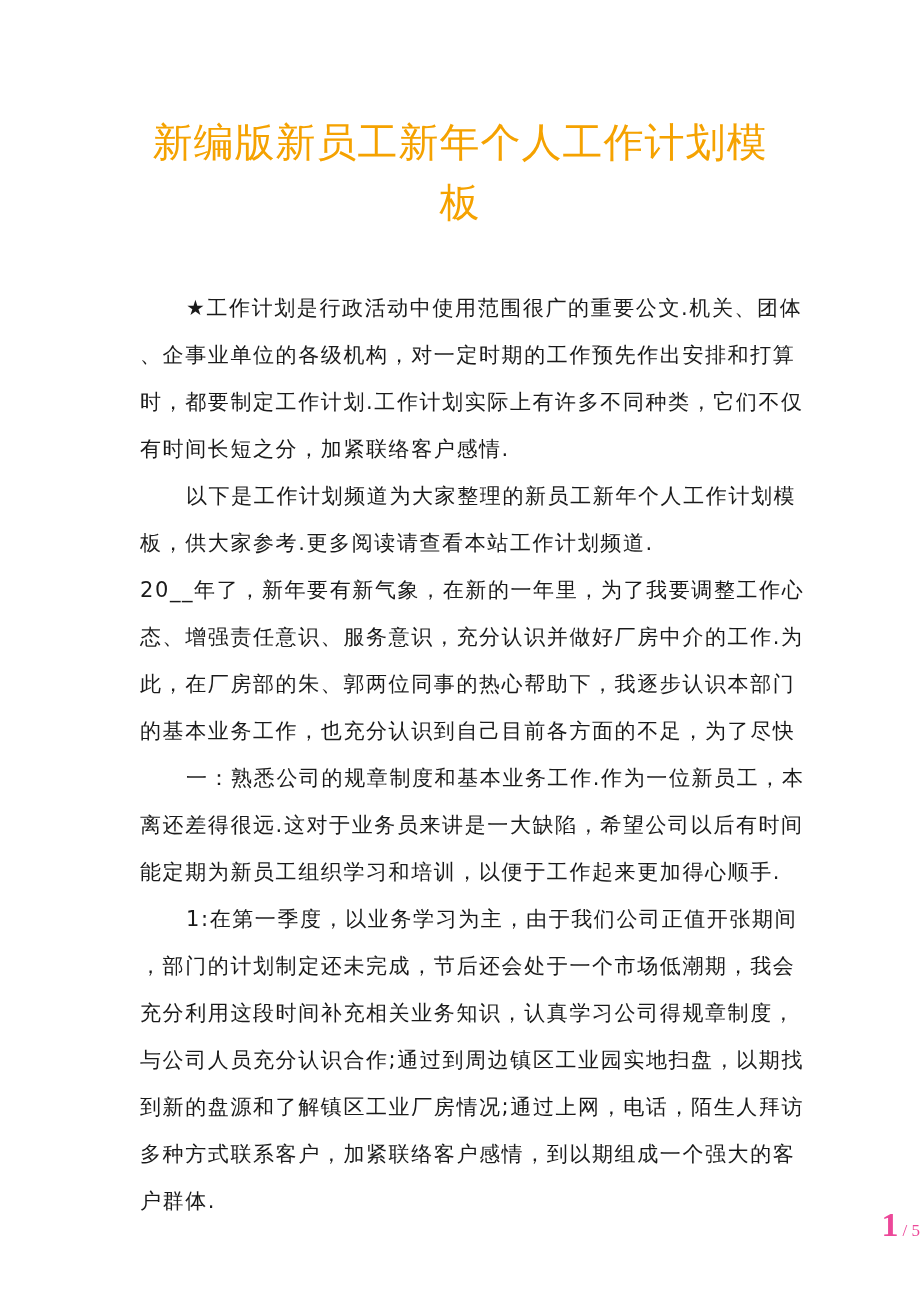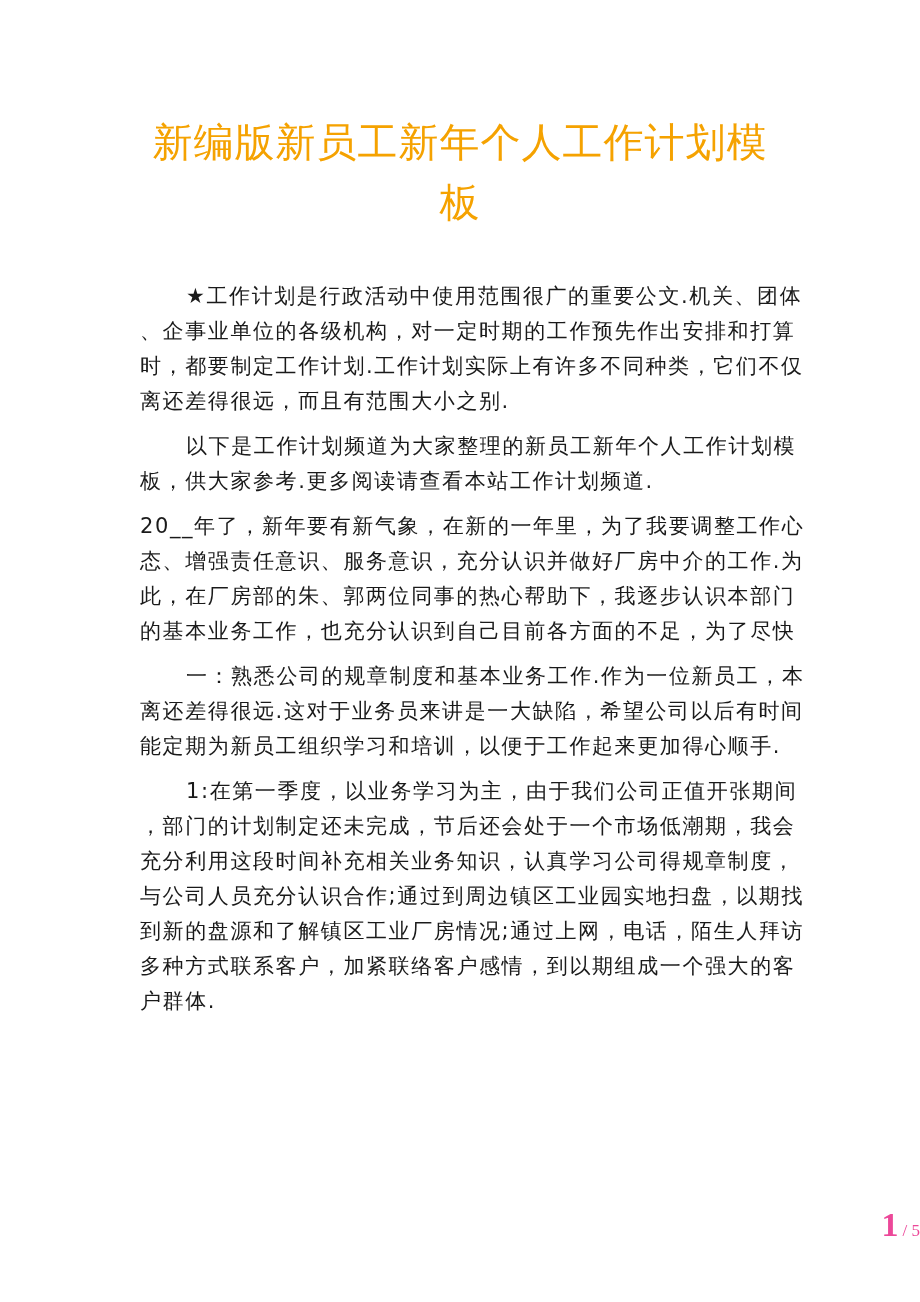--- a/index.html
+++ b/index.html
@@ -11,21 +11,21 @@
       font-family: "DejaVu Sans", sans-serif;
       font-size: 40px; line-height: 60px; letter-spacing: 1px;
       margin: 0; font-weight: normal;
     }
     .body-text {
       position: absolute; left: 140px; width: 642px; top: 279px;
       color: #1a1a1a; font-size: 21px; letter-spacing: 1.6px;
       font-family: "DejaVu Sans", sans-serif;
     }
     .para { margin: 0 0 10px 0; line-height: 35px; text-indent: 46px; text-align: justify; word-break: break-all; }
-    .para .line { display: block; white-space: nowrap; }
+    .para .line { display: block; white-space: nowrap; margin-top: 12px; }
     .para .line.first { text-indent: 46px; }
     .para .line.rest { text-indent: 0; }
     .footer {
       position: absolute; left: 0; width: 920px; top: 1206px; text-align: right;
       font-family: Liberation Serif, serif; color: #ec4899;
     }
     .footer .cur { font-size: 34px; font-weight: bold; }
     .footer .tot { font-size: 17px; }
   </style>
 </head>
@@ -36,21 +36,21 @@
     <span style="display:block">新编版新员工新年个人工作计划模</span>
     <span style="display:block">板</span>
   </h1>
 
   <div class="body-text">
 
     <div class="para" style="text-indent:0">
       <span class="line first">★工作计划是行政活动中使用范围很广的重要公文.机关、团体</span>
       <span class="line rest">、企事业单位的各级机构，对一定时期的工作预先作出安排和打算</span>
       <span class="line rest">时，都要制定工作计划.工作计划实际上有许多不同种类，它们不仅</span>
-      <span class="line rest">离还差得很远，而且有范围大小之别.</span>
+      <span class="line rest">有时间长短之分，加紧联络客户感情.</span>
     </div>
 
     <div class="para" style="text-indent:0">
       <span class="line first">以下是工作计划频道为大家整理的新员工新年个人工作计划模</span>
       <span class="line rest">板，供大家参考.更多阅读请查看本站工作计划频道.</span>
     </div>
 
     <div class="para" style="text-indent:0">
       <span class="line rest">20__年了，新年要有新气象，在新的一年里，为了我要调整工作心</span>
       <span class="line rest">态、增强责任意识、服务意识，充分认识并做好厂房中介的工作.为</span>

